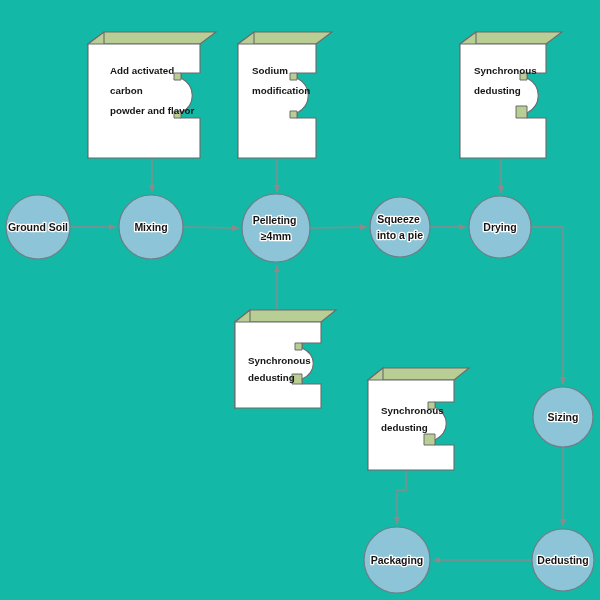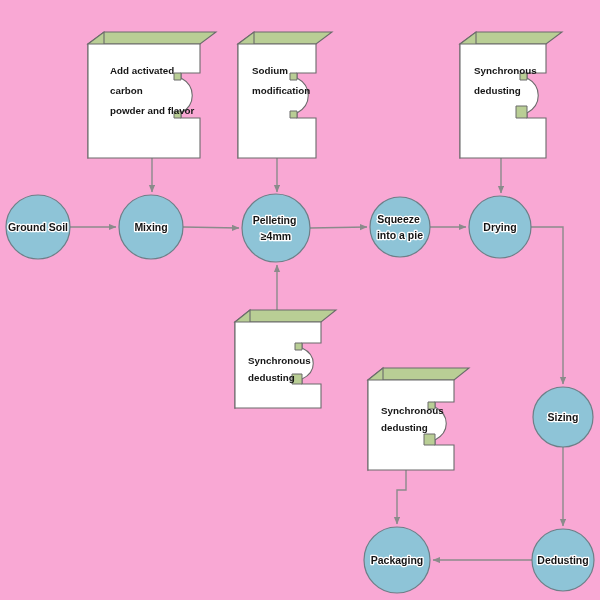--- a/index.html
+++ b/index.html
@@ -7,21 +7,21 @@
     padding: 0;
     background: #ffffff;
   }
   body {
     font-family: "Liberation Sans", sans-serif;
   }
   #canvas-wrap {
     position: relative;
     width: 600px;
     height: 600px;
-    background: #f9a8d4;
+    background: #14b8a6;
     overflow: hidden;
   }
   svg#flow {
     position: absolute;
     left: 0;
     top: 0;
     width: 600px;
     height: 600px;
     display: block;
   }

